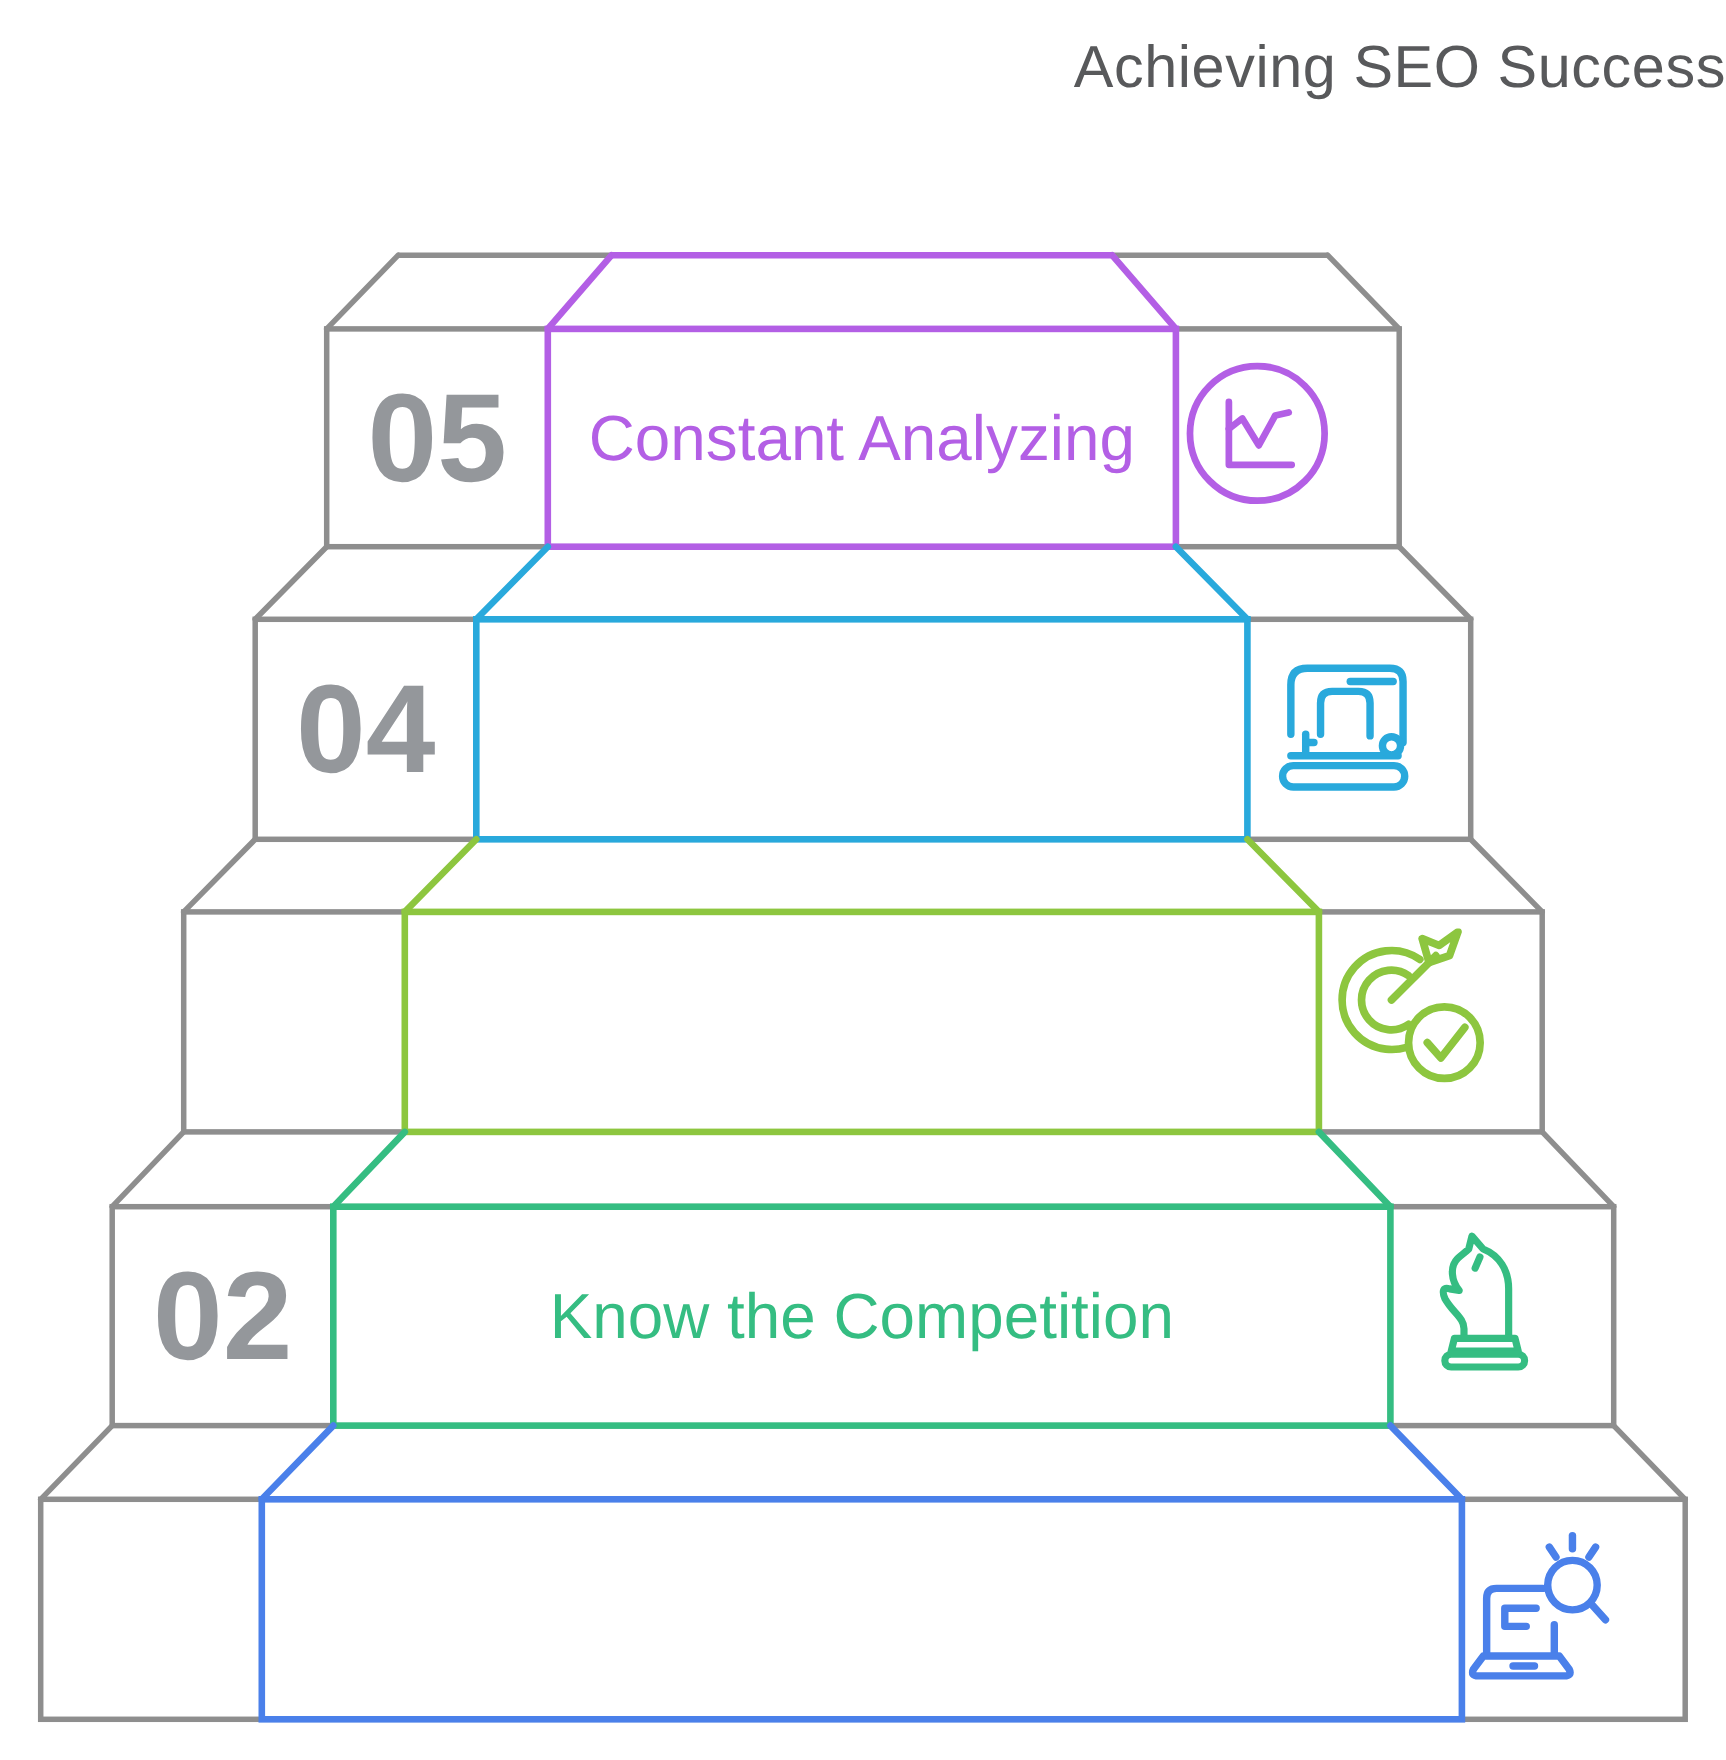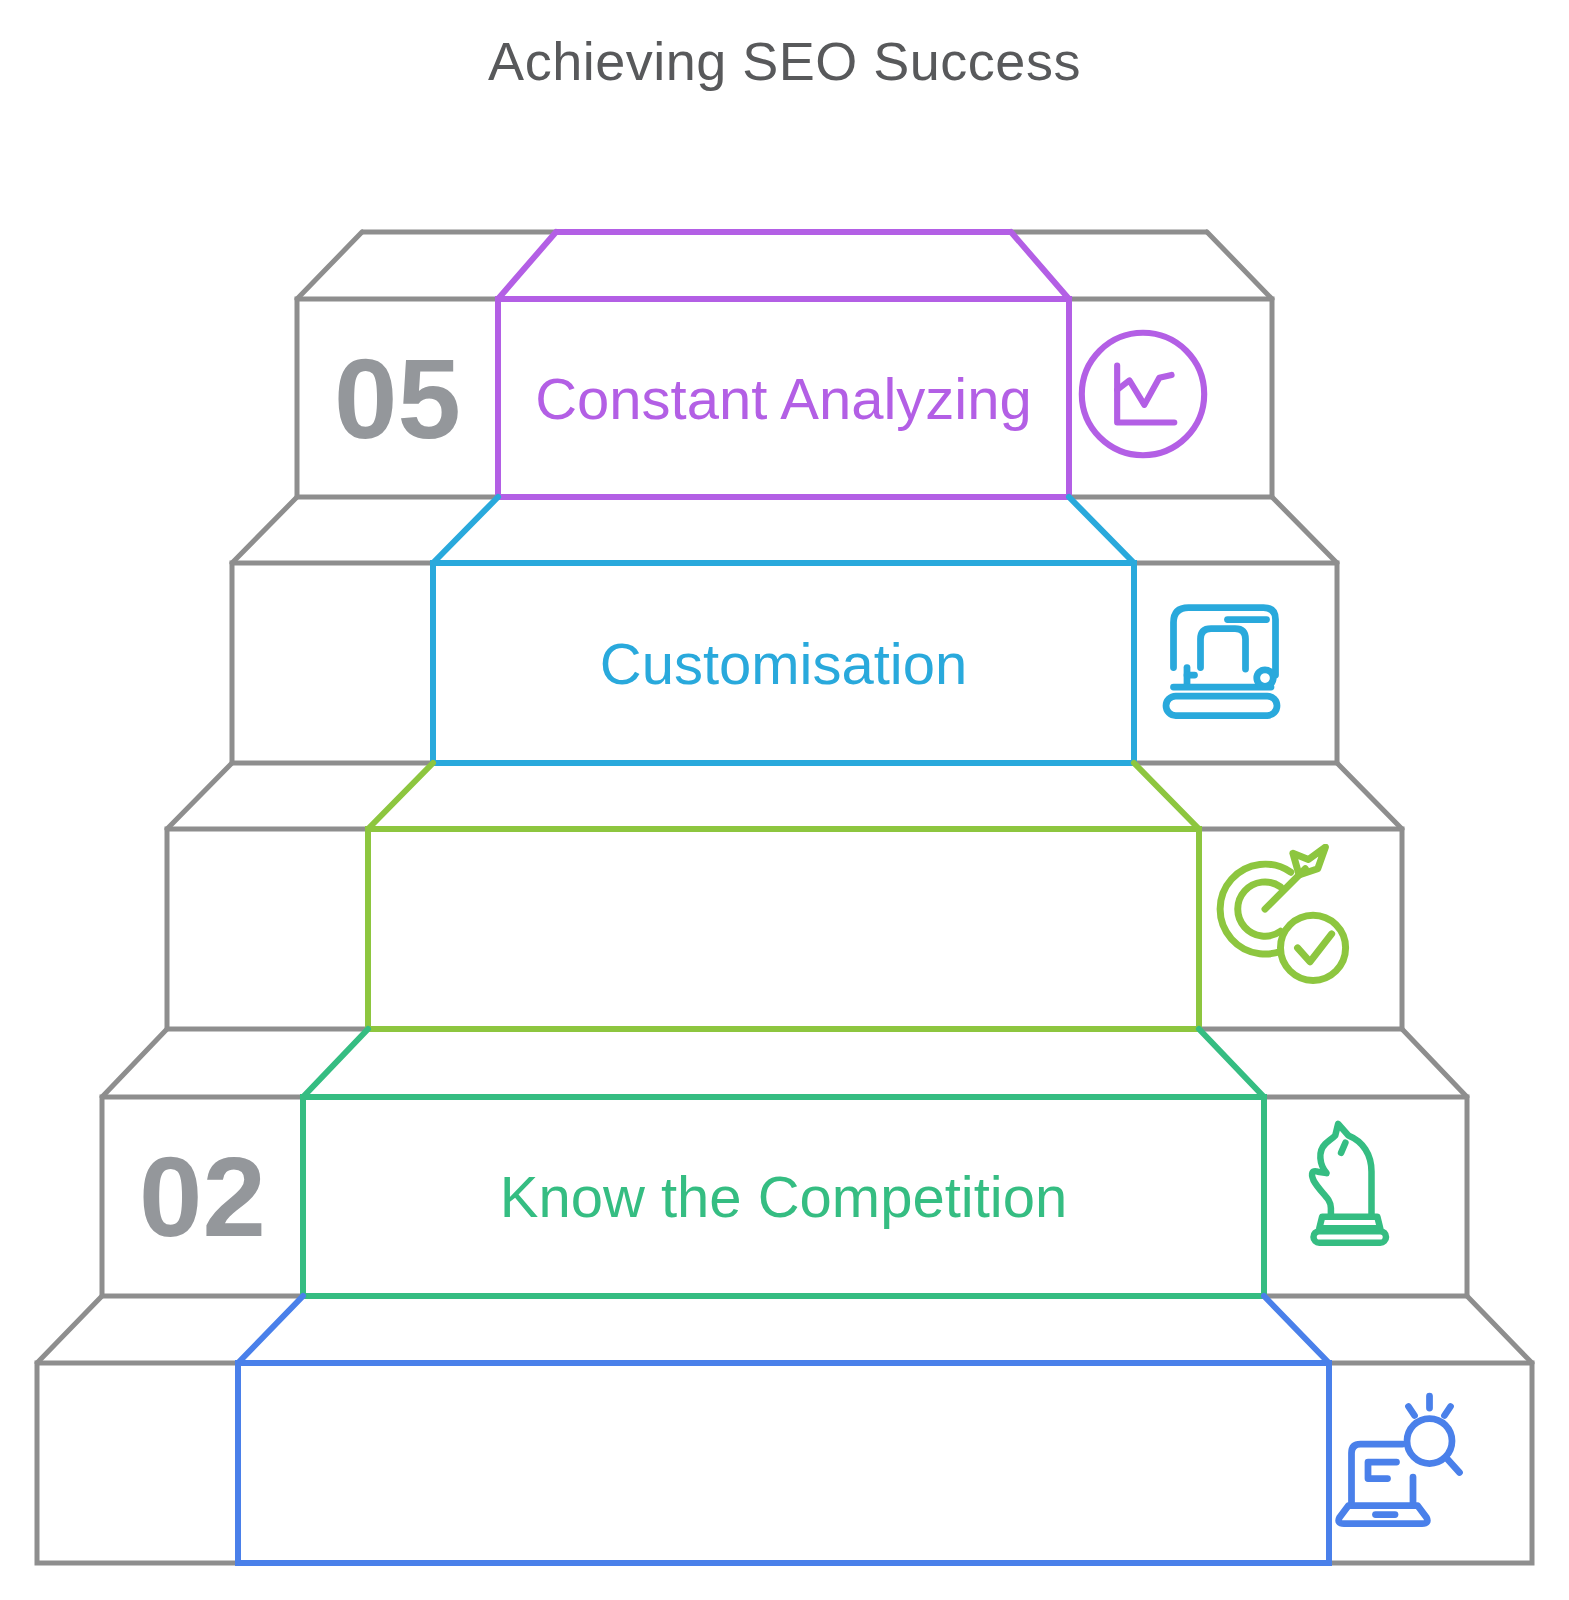--- a/index.html
+++ b/index.html
@@ -1,18 +1,18 @@
 <!DOCTYPE html>
 <html style="--background: #ffffff; --line: #8e8e8e; --number: #94979b; --title_color: #58595b; --c05: #b35fe5; --c04: #29a9dc; --c03: #8dc63f; --c02: #35bd82; --c01: #4a80ea;"><head>
 <meta charset="utf-8">
 <style>
   html,body { margin:0; padding:0; background:#fff; }
   .stage { position:relative; width:1569px; height:1600px; margin:0 auto; overflow:hidden;
            font-family:"Liberation Sans", sans-serif; background:var(--background,#fff); }
-  .title { position:absolute; left:0; right:0; top:30px; margin:0; text-align:center;
+  .title { position:absolute; left:0; right:0; top:30px; margin:0; text-align:right;
            font-size:54px; font-weight:400; letter-spacing:.5px; color:var(--title_color,#58595b); }
   .structure { position:absolute; left:0; top:0; }
   .structure rect { fill:#fff; }
   .gray { stroke:var(--line,#8e8e8e); stroke-width:5; }
   .slant { stroke-linecap:round; }
   .col { stroke-width:6; }
   .c05 { stroke:var(--c05); color:var(--c05); }
   .c04 { stroke:var(--c04); color:var(--c04); }
   .c03 { stroke:var(--c03); color:var(--c03); }
   .c02 { stroke:var(--c02); color:var(--c02); }
@@ -85,21 +85,21 @@
   <div class="overlay num" style="left:297px;top:299px;width:201px;height:198px">05</div>
   <div class="overlay label c05" style="left:498px;top:299px;width:571px;height:198px">Constant Analyzing</div>
   <div class="overlay icon c05" style="left:1075px;top:326px;width:136px;height:136px">
     <svg viewBox="0 0 100 100">
       <circle cx="50" cy="50" r="45"></circle>
       <polyline points="31,29 31,71 73,71"></polyline>
       <polyline points="31,47 40,40 51,58 62,38 71,36"></polyline>
     </svg>
   </div>
 
-  <div class="overlay label c04" style="left:433px;top:563px;width:701px;height:200px">Customisation</div>
+  <div class="overlay num" style="left:232px;top:563px;width:201px;height:200px">04</div>
   <div class="overlay icon c04" style="left:1139px;top:582px;width:150px;height:150px">
     <svg viewBox="0 0 100 100">
       <path d="M 23,57 L 23,27 Q 23,17 33,17 L 83,17 Q 91,17 91,25 L 91,62"></path>
       <line x1="59" y1="25" x2="85" y2="25"></line>
       <path d="M 41,57 L 41,38 Q 41,31 48,31 L 64,31 Q 71,31 71,38 L 71,58"></path>
       <line x1="32" y1="57" x2="32" y2="68"></line>
       <line x1="32" y1="62" x2="37" y2="62"></line>
       <line x1="23" y1="70" x2="88" y2="70"></line>
       <rect x="18" y="76" width="74" height="13" rx="6.5"></rect>
       <circle cx="84" cy="64" r="5.5"></circle>

